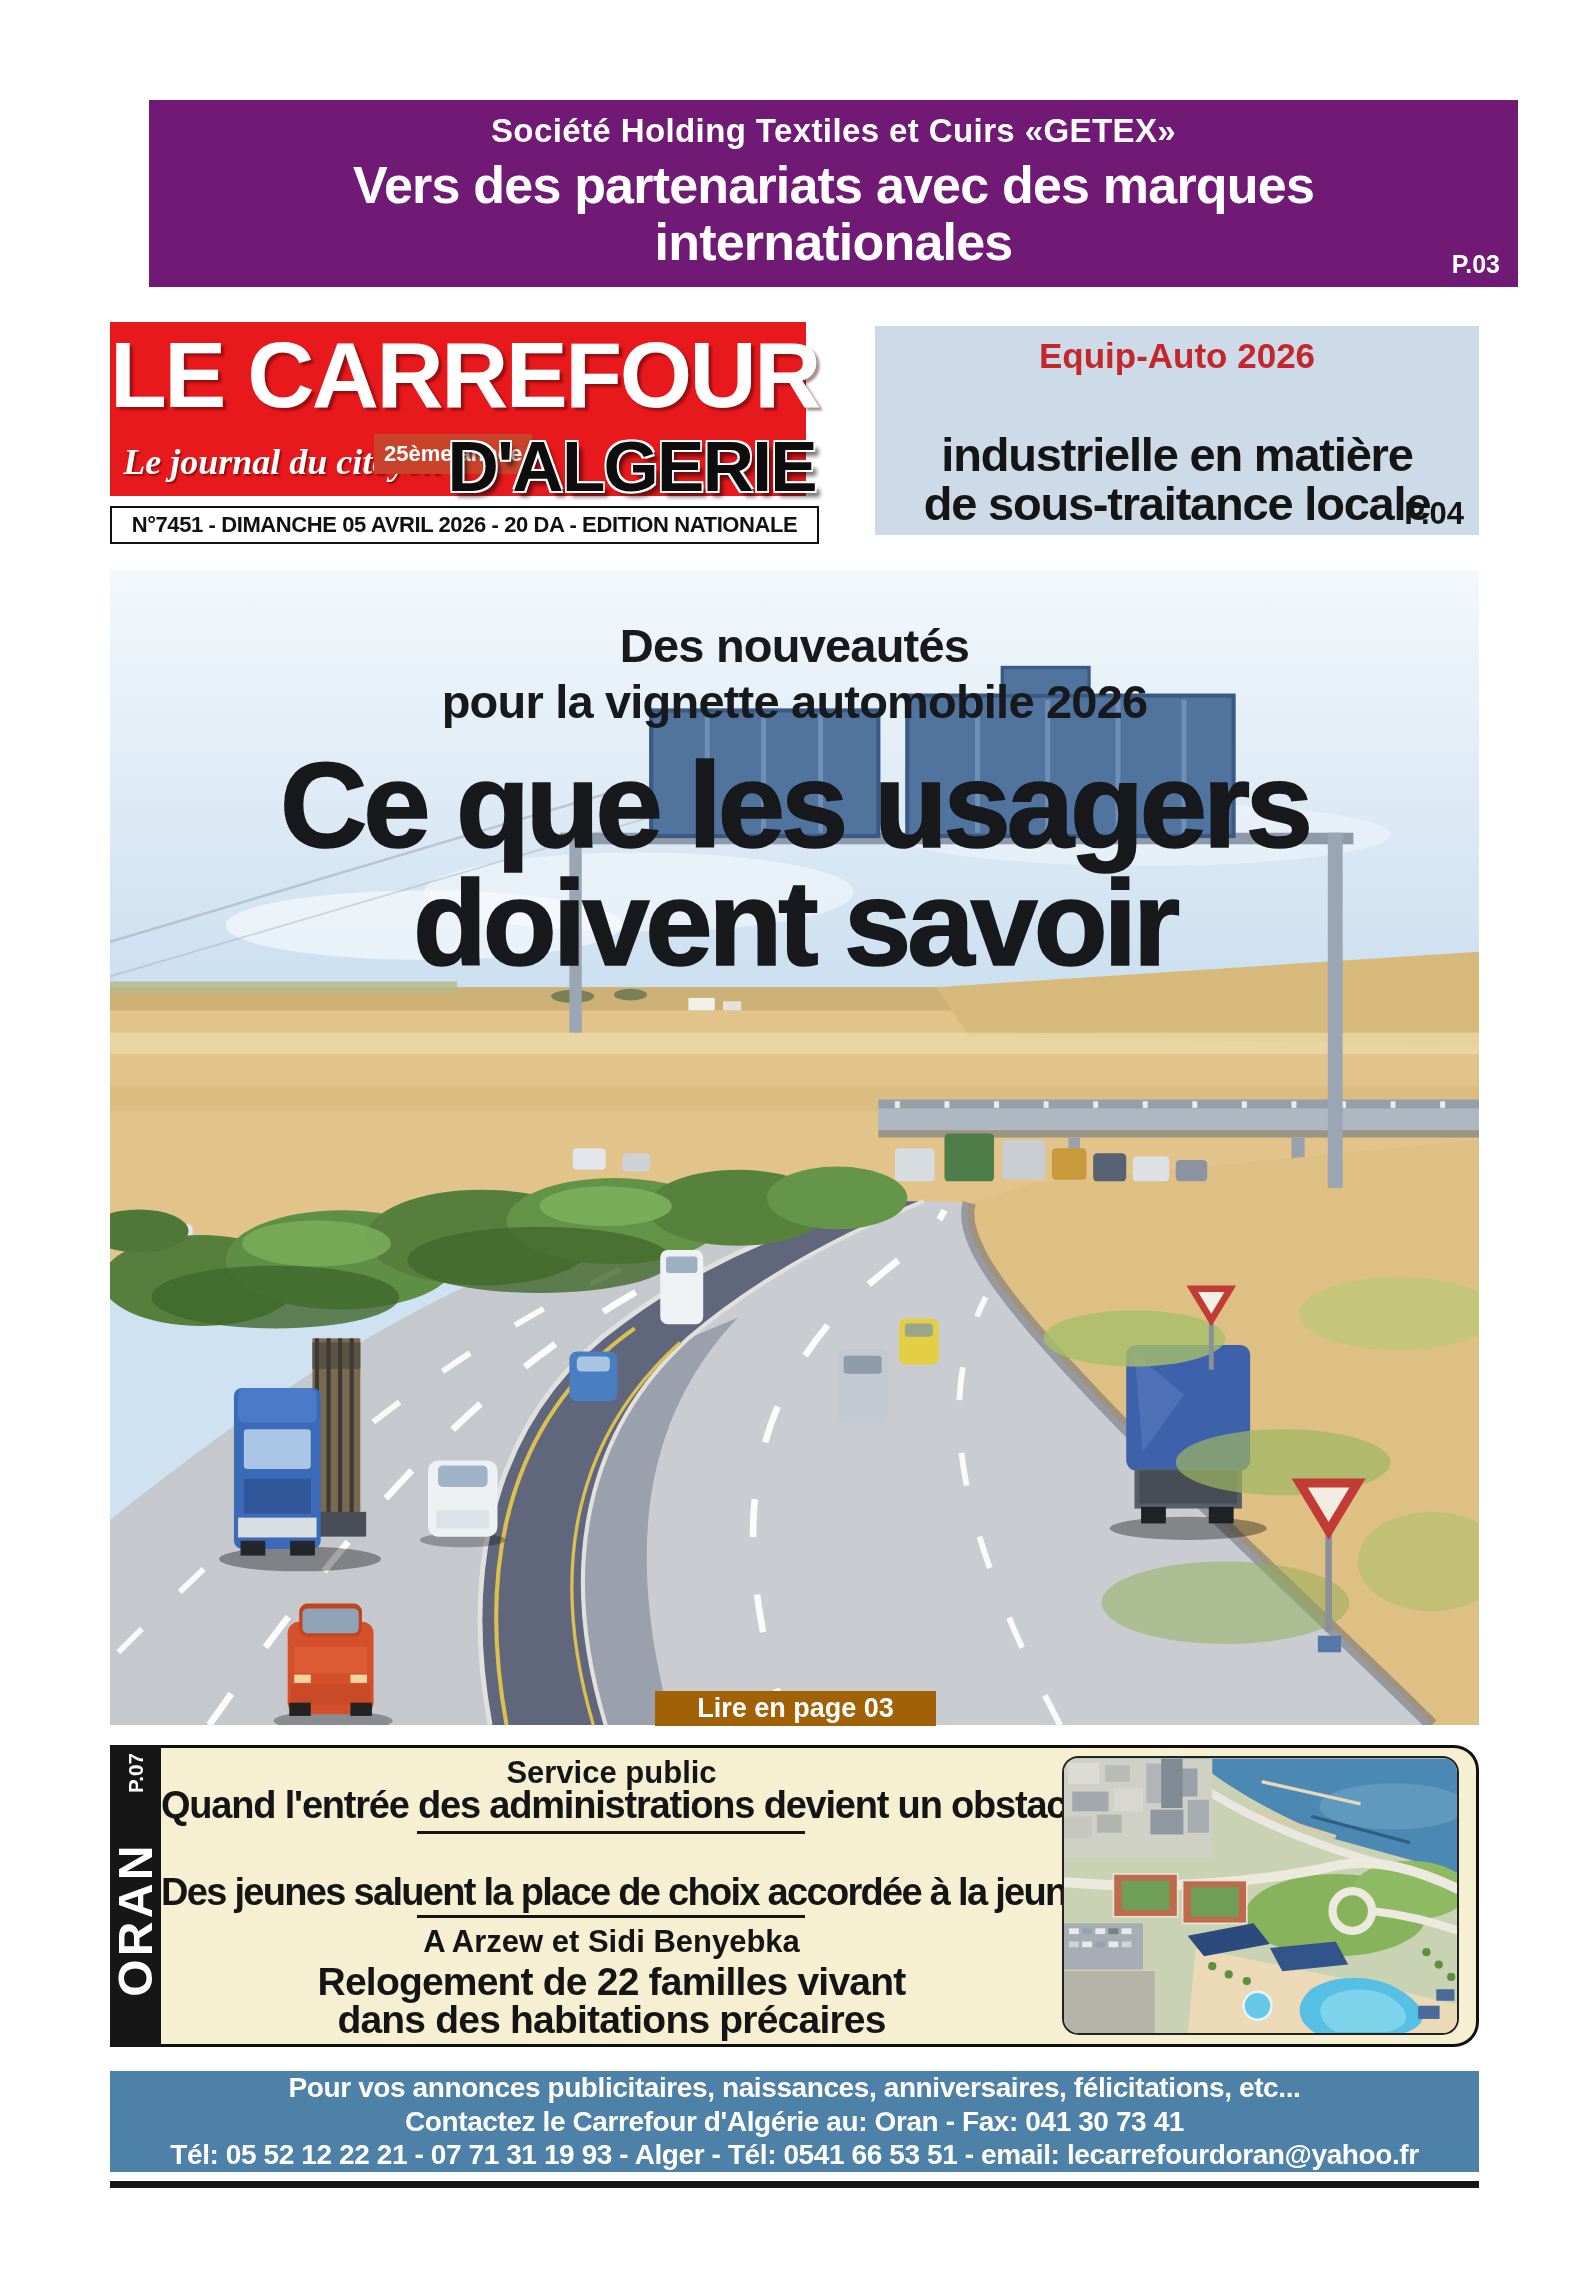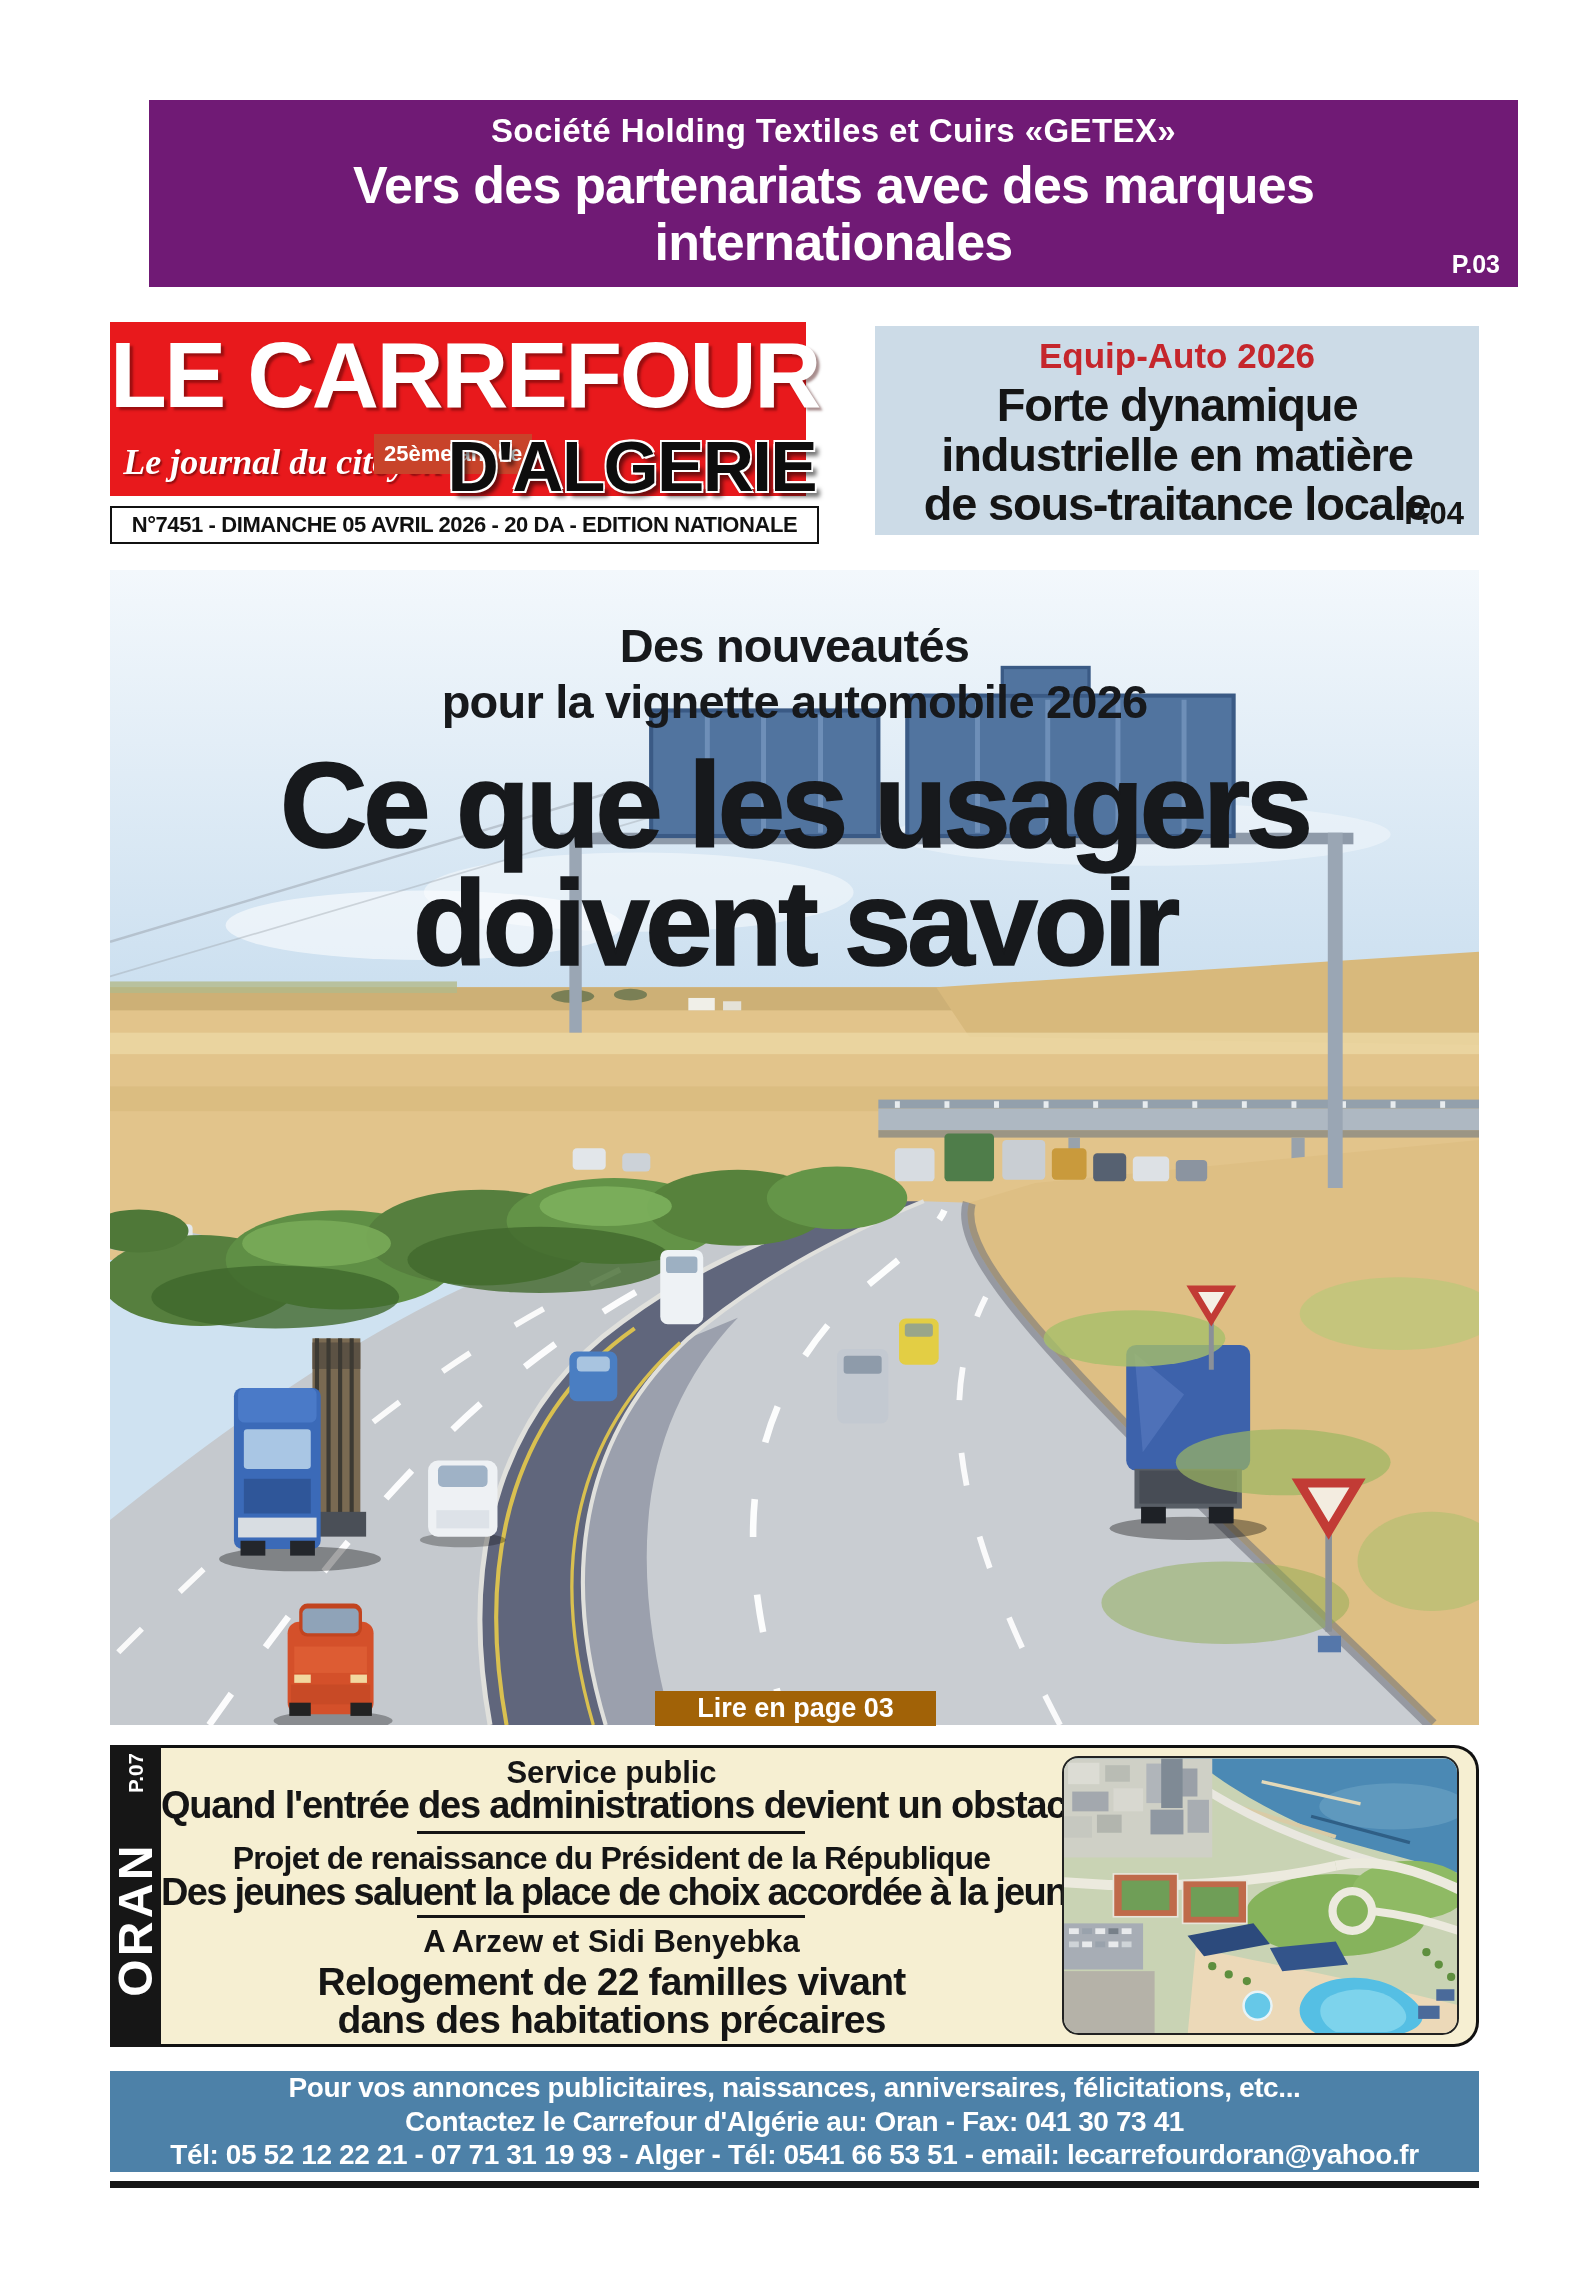--- a/index.html
+++ b/index.html
@@ -98,21 +98,20 @@
   <section class="abs masthead">
     <div class="mh-title">LE CARREFOUR</div>
     <div class="mh-tagline">Le journal du citoyen</div>
     <div class="mh-years">25ème année</div>
     <div class="mh-sub">D'ALGERIE</div>
   </section>
   <div class="abs date-bar">N°7451 - DIMANCHE 05 AVRIL 2026 - 20 DA - EDITION NATIONALE</div>
 
   <aside class="abs equip">
     <div class="eq-kicker">Equip-Auto 2026</div>
-    <div class="eq-l eq-l1">Forte dynamique</div>
     <div class="eq-l eq-l2">industrielle en matière</div>
     <div class="eq-l eq-l3">de sous-traitance locale</div>
     <div class="eq-page">P.04</div>
   </aside>
 
   <figure class="abs hero" style="margin:0;">
     <svg width="1369" height="1155" viewBox="0 0 1657 1398">
       <defs>
         <linearGradient id="sky" x1="0" y1="0" x2="0" y2="1">
           <stop offset="0" stop-color="#f3f8fc"></stop>
@@ -314,21 +313,20 @@
   <div class="abs lire">Lire en page 03</div>
 
   <div class="abs oran-bar">
     <span class="vtext oran-p">P.07</span>
     <span class="vtext oran-label">ORAN</span>
   </div>
   <section class="abs oran-box">
     <div class="ob-line ob-k1">Service public</div>
     <div class="ob-line ob-t1">Quand l'entrée des administrations devient un obstacle</div>
     <div class="ob-div ob-d1"></div>
-    <div class="ob-line ob-k2">Projet de renaissance du Président de la République</div>
     <div class="ob-line ob-t2">Des jeunes saluent la place de choix accordée à la jeunesse</div>
     <div class="ob-div ob-d2"></div>
     <div class="ob-line ob-k3">A Arzew et Sidi Benyebka</div>
     <div class="ob-line ob-t3a">Relogement de 22 familles vivant</div>
     <div class="ob-line ob-t3b">dans des habitations précaires</div>
 
     <div class="oran-photo">
       <svg width="397" height="278" viewBox="0 0 482 336">
         <rect x="0" y="0" width="482" height="336" fill="#c9d3b4"></rect>
         <path d="M140,0 L482,0 L482,140 L330,98 C260,70 210,40 180,18 Z" fill="#4b89b4"></path>

